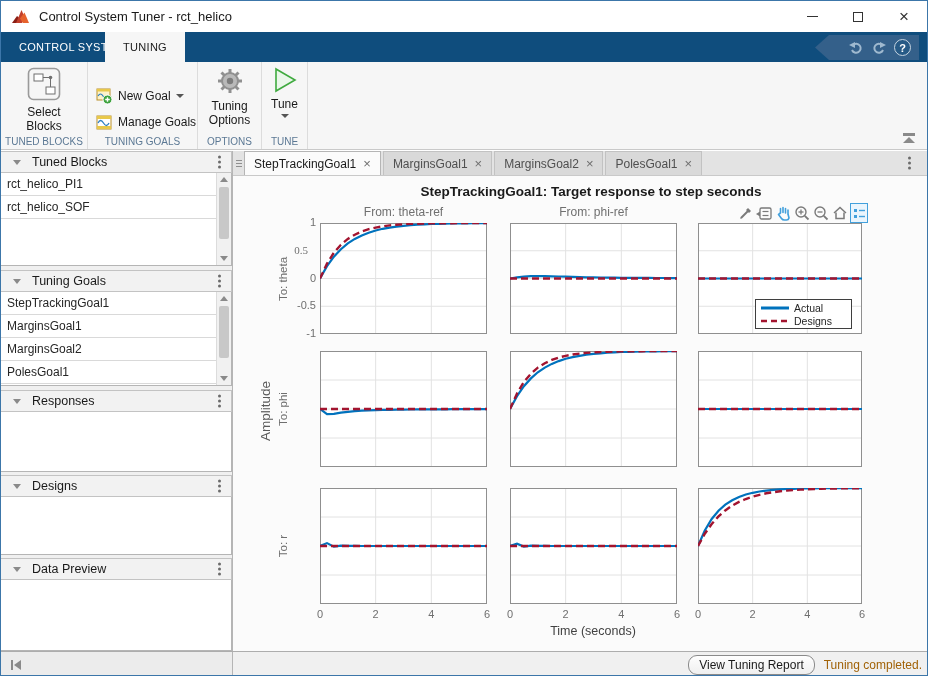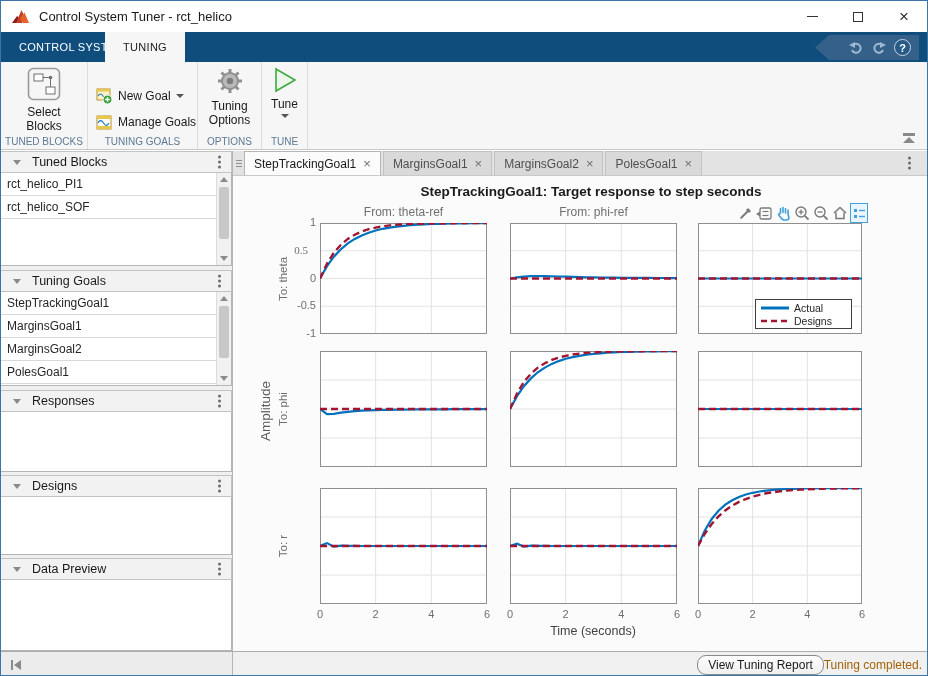--- a/index.html
+++ b/index.html
@@ -80,21 +80,21 @@
   .legend{position:absolute;left:522px;top:123px;width:97px;background:#fff;border:1px solid #3f3f3f;padding:1px 4px;}
   .legend-row{display:flex;align-items:center;height:13px;gap:4px;}
   .legend-row span{font-size:10.5px;color:#262626;}
   .ax-toolbar{position:absolute;left:503px;top:27px;display:flex;gap:1px;align-items:center;}
   .ax-btn{width:18px;height:20px;display:flex;align-items:center;justify-content:center;}
   .ax-btn.sel{border:1px solid #42a0dc;background:#eaf5fd;}
 
   
   .statusbar{position:absolute;left:0;top:650px;width:100%;height:26px;background:#f0f0f0;border-top:1px solid #adadad;display:flex;}
   .status-left{width:232px;border-right:1px solid #b5b5b5;background:#ececec;display:flex;align-items:center;padding-left:8px;}
-  .status-right{flex:1;display:flex;align-items:center;justify-content:flex-end;padding-right:5px;}
+  .status-right{flex:1;display:flex;align-items:center;justify-content:flex-end;gap:9px;padding-right:5px;}
   .status-btn{border:1px solid #8a8a8a;border-radius:9px;background:linear-gradient(#fefefe,#efefef);font-size:12px;color:#1a1a1a;padding:2px 10px;font-family:"Liberation Sans",sans-serif;}
   .status-msg{font-size:12px;color:#a16207;}
 </style>
 </head>
 <body>
 
 <div class="app">
 
   <div class="titlebar">
     <svg class="logo" viewBox="0 0 18 16">

